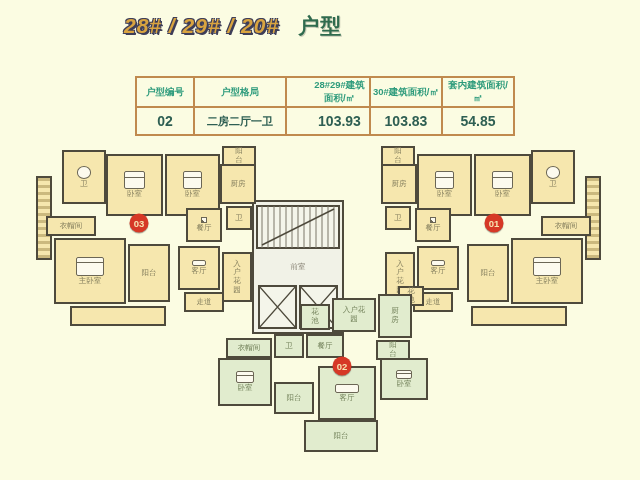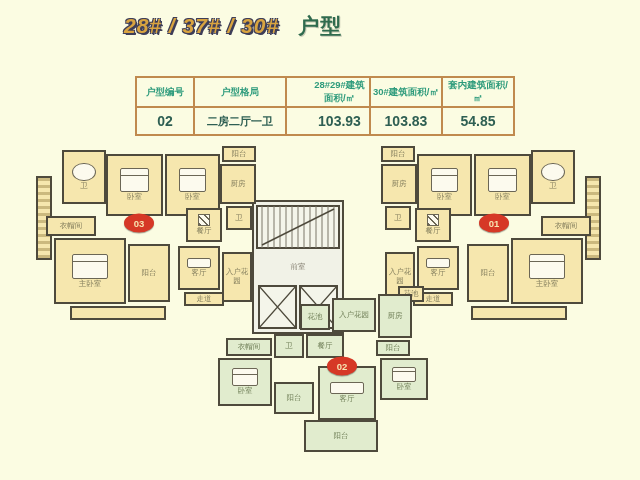--- a/index.html
+++ b/index.html
@@ -25,34 +25,34 @@
   .plan-table td{font-size:14px;color:#2E5F53;height:28px;font-weight:bold;}
   .plan-table td:nth-child(2){font-size:11px;}
   .plan-table th:nth-child(1),.plan-table td:nth-child(1){width:58px;}
   .plan-table th:nth-child(2),.plan-table td:nth-child(2){width:92px;}
   .plan-table th:nth-child(3),.plan-table td:nth-child(3){width:84px;padding-left:24px;}
   .plan-table th:nth-child(4),.plan-table td:nth-child(4){width:72px;}
   .plan-table th:nth-child(5),.plan-table td:nth-child(5){width:72px;}
   
   .room{
     position:absolute;box-sizing:border-box;border:2px solid #4E4A3C;
-    display:flex;flex-direction:column;align-items:center;justify-content:center;gap:1px;padding:1px;
+    display:flex;flex-direction:column;align-items:center;justify-content:center;gap:1px;padding:8px;
   }
   .room--y{background:#F6E7AE;}
   .room--g{background:#E1ECCE;}
   .room-label{font-size:7.5px;line-height:1.15;color:#86805F;text-align:center;word-break:break-all;}
   .room--g .room-label{color:#74835C;}
   .furn{box-sizing:border-box;border:1px solid #6B6655;background:#FCFAEE;flex:none;}
   .furn--bed{width:55%;height:42%;border-radius:2px;position:relative;}
   .furn--bed::after{content:"";position:absolute;left:0;right:0;top:28%;border-top:1px solid #6B6655;}
   .furn--tub{width:62%;height:38%;border-radius:50%;}
   .furn--table{width:42%;height:44%;background:repeating-linear-gradient(45deg,#6B6655 0 2px,#FCFAEE 2px 5px);}
   .furn--sofa{width:64%;height:26%;border-radius:2px;}
   .badge{
-    position:absolute;width:30px;height:19px;border-radius:50%;background:#D63826;
+    position:absolute;width:19px;height:19px;border-radius:50%;background:#D63826;
     color:#F7E3B0;font-size:9.5px;font-weight:bold;display:flex;align-items:center;justify-content:center;
     transform:translate(-50%,-50%);box-shadow:0 1px 1px rgba(0,0,0,.35);z-index:5;
   }
   .core{
     position:absolute;left:252px;top:200px;width:92px;height:134px;box-sizing:border-box;
     background:#F1F2E7;border:2px solid #4E4A3C;display:flex;flex-direction:column;
     align-items:center;justify-content:space-between;padding:3px 2px;font-family:Liberation Serif, serif;
   }
   .core-label{font-size:7.5px;color:#8A8577;}
   .rack{
@@ -61,21 +61,21 @@
   }
   .rack--left{left:36px;top:176px;height:84px;}
   .rack--right{left:585px;top:176px;height:84px;}
 </style>
 </head>
 <body>
 
 <div class="canvas">
 
   <div class="title">
-    <span class="nums">28# / 37# / 30#</span><span class="suffix">户型</span>
+    <span class="nums">28# / 29# / 20#</span><span class="suffix">户型</span>
   </div>
 
   <table class="plan-table">
     <thead>
       <tr>
           <th>户型编号</th>
           <th>户型格局</th>
           <th>28#29#建筑面积/㎡</th>
           <th>30#建筑面积/㎡</th>
           <th>套内建筑面积/㎡</th>

